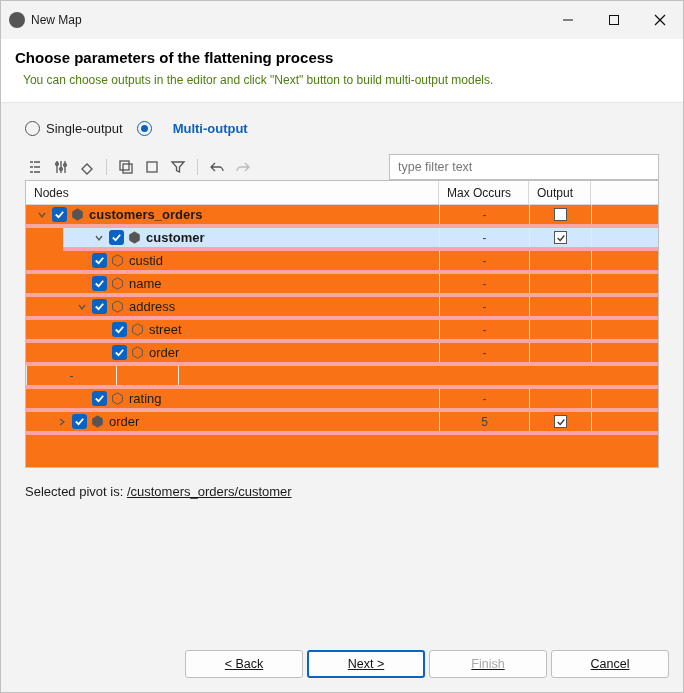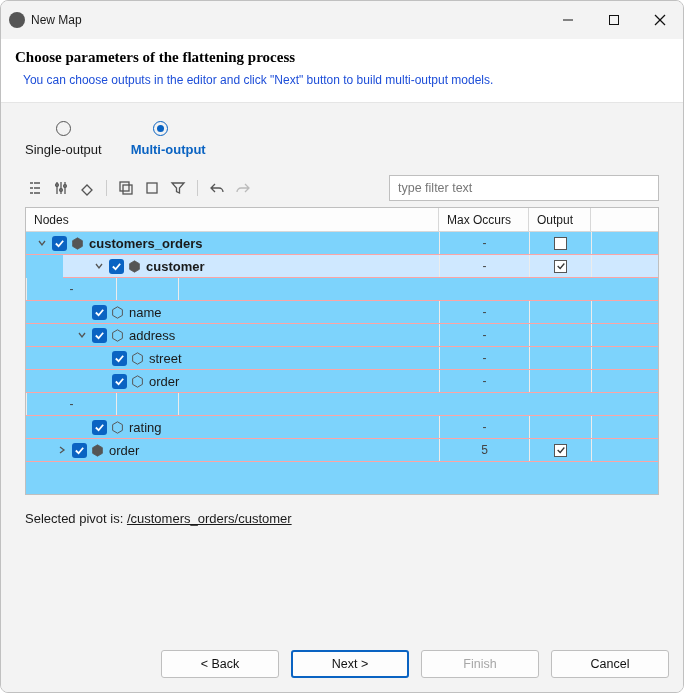--- a/index.html
+++ b/index.html
@@ -12,21 +12,21 @@
     width: 684px;
     height: 693px;
     overflow: hidden;
   }
   .window {
     width: 684px;
     height: 693px;
     display: flex;
     flex-direction: column;
     border: 1px solid #c0c0c0;
-    border-radius: 8px;
+    border-radius: 0;
     background: #f3f3f3;
     position: relative;
     overflow: hidden;
   }
   
   .titlebar {
     height: 38px;
     display: flex;
     align-items: center;
     padding-left: 8px;
@@ -49,78 +49,78 @@
   }
   .titlebar .win-btn svg { width: 12px; height: 12px; stroke: #111; stroke-width: 1; fill: none; }
   .titlebar .win-btn.close svg { stroke-width: 1.2; }
 
   
   .header {
     background: #fff;
     padding: 10px 16px 14px 14px;
     border-bottom: 1px solid #e5e5e5;
   }
-  .header h1 { font-size: 15px; font-weight: 700; margin: 0 0 6px 0; color:#000;font-family:Liberation Serif, serif; }
-  .header p { font-size: 12px; margin: 0 0 0 8px; color:#1d4ed8; line-height: 1.35; max-width: 520px; }
+  .header h1 { font-size: 15px; font-weight: 700; margin: 0 0 6px 0; color:#000; }
+  .header p { font-size: 12px; margin: 0 0 0 8px; color:#4d7c0f; line-height: 1.35; max-width: 520px; }
 
   
   .content {
     flex: 1 1 auto;
     display: flex;
     flex-direction: column;
     padding: 18px 24px 6px 24px;
     overflow: hidden;
   }
 
   
   .radios { display: flex; gap: 14px; align-items: center; margin-bottom: 18px; }
-  .radio-item { display: inline-flex; align-items: center; gap: 6px; font-size: 13px; cursor: pointer; flex-direction: column; }
+  .radio-item { display: inline-flex; align-items: center; gap: 6px; font-size: 13px; cursor: pointer; }
   .radio-circle {
     width: 15px; height: 15px; border: 1.3px solid #555; border-radius: 50%;
     display: inline-flex; align-items: center; justify-content: center;
   }
   .radio-item.selected .radio-circle { border-color: #0a63c2; }
   .radio-item.selected .radio-dot { width: 7px; height: 7px; background:#0a63c2; border-radius:50%; }
   .radio-item.selected .radio-label { color:#0a63c2; font-weight:600;padding-left:15px; }
 
   
-  .toolbar-row { display:flex; align-items:center; gap:6px; margin-bottom:6px; }
+  .toolbar-row { display:flex; align-items:center; gap:6px; margin-bottom:0; }
   .tool-btn {
     width:20px; height:20px; display:inline-flex; align-items:center; justify-content:center;
     color:#555;
   }
   .tool-btn svg { width:16px; height:16px; stroke:#555; fill:none; stroke-width:1.3; }
   .tool-btn.disabled svg { stroke:#bbb; }
   .tool-sep { width:1px; height:16px; background:#ccc; margin:0 3px; }
   .filter-input {
     margin-left:auto; width:270px; height:26px;
     border:1px solid #bfbfbf; background:#fff; padding:0 8px;
     font-size:12.5px; color:#777; display:flex; align-items:center;
   }
 
   
   .tree-container {
-    border:1px solid #bfbfbf; background:#7dd3fc;
+    border:1px solid #bfbfbf; background:#f97316;
     display:flex; flex-direction:column;
     height: 288px;
   }
   .tree-header { display:flex; height:24px; background:#fdfdfd; border-bottom:1px solid #d8d8d8; }
   .tree-header .th {
     display:flex; align-items:center; padding:0 8px; font-size:12px;
     border-right:1px solid #d8d8d8;
   }
   .col-nodes { flex:1 1 auto; }
   .col-max { width:90px; justify-content:flex-start; }
   .col-out { width:62px; justify-content:flex-start; }
   .col-tail { width:67px; border-right:none !important; }
 
   .tree-body { overflow:hidden; }
   .tree-row {
     display:flex; height:23px; align-items:center;
-    border-bottom:1px solid #fca5a5;
+    border-bottom:4px solid #fca5a5;
   }
   .tree-row.selected { background:#cfe8ff;margin-left:37px; }
   .tree-row .cell { display:flex; align-items:center; height:100%; }
   .tree-row .cell-nodes { flex:1 1 auto; padding-left:6px; gap:3px; }
   .tree-row .cell-max { width:90px; justify-content:center; color:#444; border-left:1px solid #ececec; }
   .tree-row .cell-out { width:62px; justify-content:center; border-left:1px solid #ececec; }
   .tree-row .cell-tail { width:67px; border-left:1px solid #ececec; }
 
   .indent { display:inline-block; height:1px; }
   .twisty { width:14px; display:inline-flex; justify-content:center; color:#555; font-size:10px; }
@@ -143,22 +143,23 @@
   .out-chk svg { width:10px; height:10px; stroke:#333; stroke-width:1.5; fill:none; }
 
   
   .pivot-line { margin-top:16px; font-size:13px; }
   .pivot-line .path { text-decoration:underline; }
 
   
   .footer {
     height: 56px;
     display:flex; align-items:center; justify-content:flex-end;
-    padding: 0 14px; gap:12px;
+    padding: 0 14px; gap:4px;
     background:#f3f3f3;
+    text-decoration:underline;
   }
   .btn {
     min-width:118px; height:28px; border:1px solid #bfbfbf; background:#fdfdfd;
     border-radius:3px; display:inline-flex; align-items:center; justify-content:center;
     font-size:12.5px; color:#111;
   }
   .btn.default { border:2px solid #0a63c2; }
   .btn.disabled { color:#a7a7a7; }
 </style>
 </head>
@@ -321,20 +322,35 @@
             <div class="cell cell-out">
               <span class="out-chk">
                 <svg viewBox="0 0 12 12">
                   <path d="M2 6l3 3 5-6"></path>
                 </svg>
               </span>
             </div>
             <div class="cell cell-tail"></div>
           </div>
           <div class="tree-row">
+            <div class="cell cell-nodes">
+              <span class="indent" style="width: 40px;"></span>
+              <span class="twisty spacer">&nbsp;</span>
+              <span class="chkbox">
+                <svg viewBox="0 0 12 12">
+                  <path d="M2 6l3 3 5-6"></path>
+                </svg>
+              </span>
+              <span class="type-icon hex-outline">
+                <svg width="13" height="13" viewBox="0 0 16 16">
+                  <path d="M8 1l6 3.5v7L8 15l-6-3.5v-7z"></path>
+                </svg>
+              </span>
+              <span class="node-label">custid</span>
+            </div>
             <div class="cell cell-max">-</div>
             <div class="cell cell-out"></div>
             <div class="cell cell-tail"></div>
           </div>
           <div class="tree-row">
             <div class="cell cell-nodes">
               <span class="indent" style="width: 40px;"></span>
               <span class="twisty spacer">&nbsp;</span>
               <span class="chkbox">
                 <svg viewBox="0 0 12 12">

